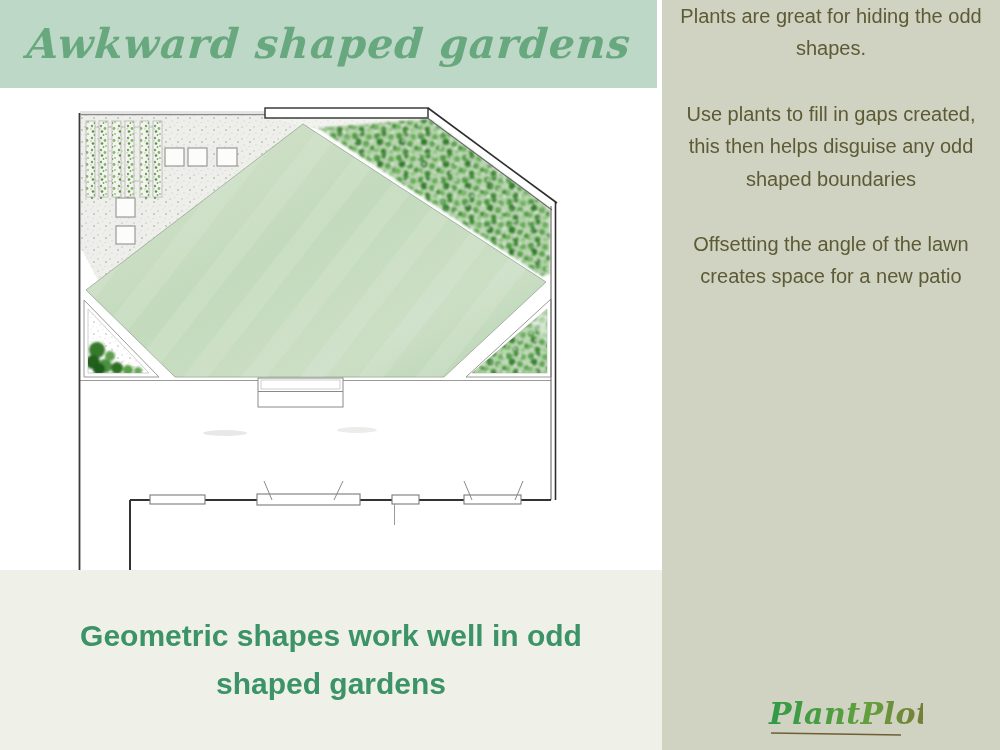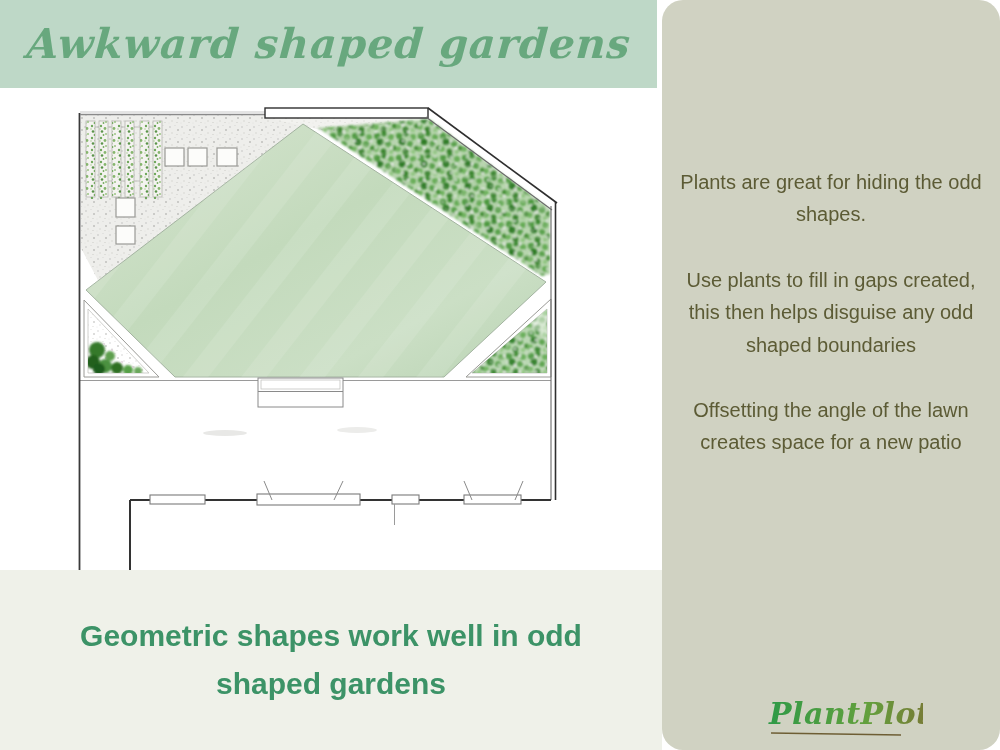--- a/index.html
+++ b/index.html
@@ -5,21 +5,21 @@
   html,body{margin:0;padding:0;background:#ffffff;}
   .page{position:relative;width:1000px;height:750px;background:#ffffff;overflow:hidden;
         font-family:"Liberation Sans",sans-serif;}
   .header-band{position:absolute;left:0;top:0;width:657px;height:88px;background:#bed8c7;
         display:flex;align-items:center;justify-content:center;}
   .header-title{font-family:"DejaVu Serif",serif;font-style:italic;font-weight:700;
         font-size:41px;color:#68a87e;letter-spacing:1px;transform:skewX(-4deg);}
   .plan-wrap{position:absolute;left:0;top:88px;width:662px;height:482px;background:#ffffff;}
   .plan-wrap svg{display:block;}
   .info-panel{position:absolute;left:662px;top:0;width:338px;height:750px;background:#d0d2c2;
-        box-sizing:border-box;padding-top:166px;text-align:center;color:#5c5b35;border-radius:21px;}
+        box-sizing:border-box;text-align:center;color:#5c5b35;}
   .info-panel p{max-width:314px;margin:0 auto 33px;font-size:20px;line-height:1.62;}
   .caption-band{position:absolute;left:0;top:570px;width:662px;height:180px;background:#eff1e9;
         box-sizing:border-box;padding:42px 24px 16px;}
   .caption-text{text-align:center;font-size:30px;line-height:1.6;font-weight:600;
         color:#3c9367;max-width:625px;margin:0 auto;}
   .logo{position:absolute;left:763px;top:688px;}
 </style>
 </head>
 <body>
 

